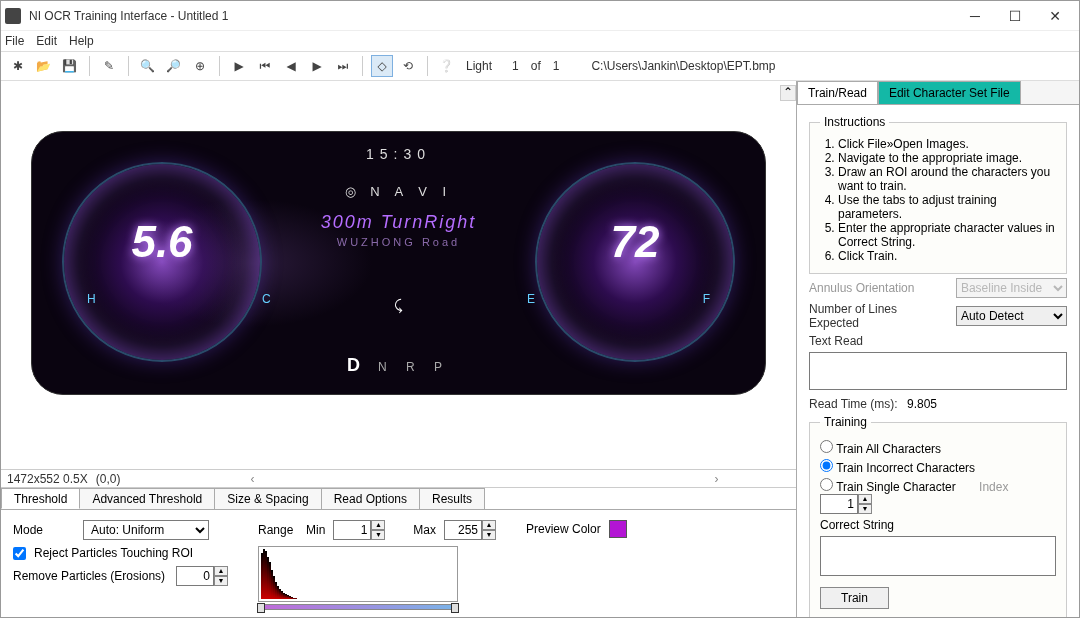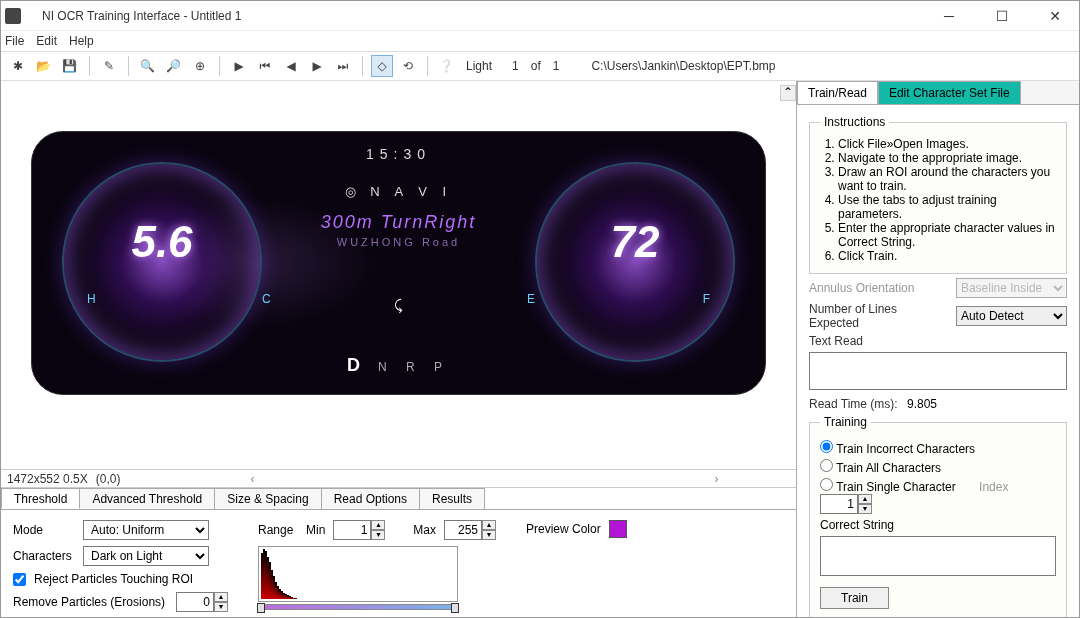--- a/index.html
+++ b/index.html
@@ -1,17 +1,17 @@
 <!DOCTYPE html>
 <html><head>
 <meta charset="utf-8">
 <style>
 * { margin:0; padding:0; box-sizing:border-box; font-family:"Segoe UI",Tahoma,sans-serif; font-size:12px; }
 body { background:#fff; width:1080px; height:618px; overflow:hidden; border:1px solid #999; }
-.titlebar { height:30px; background:#fff; display:flex; align-items:center; padding:0 4px; border-bottom:1px solid #eee;gap:13px; }
+.titlebar { height:30px; background:#fff; display:flex; align-items:center; padding:0 4px; border-bottom:1px solid #eee; }
 .titlebar .appicon { width:16px; height:16px; background:#444; margin-right:8px; border-radius:2px; }
 .titlebar .title { flex:1; color:#333; }
 .titlebar .winbtn { width:40px; height:28px; display:flex; align-items:center; justify-content:center; color:#333; font-size:14px; }
 .menubar { height:20px; display:flex; align-items:center; padding:0 4px; gap:12px; color:#333; }
 .toolbar { height:30px; border-top:1px solid #ddd; border-bottom:1px solid #ddd; display:flex; align-items:center; padding:0 6px; gap:4px; }
 .tbtn { width:22px; height:22px; display:flex; align-items:center; justify-content:center; color:#444; border:1px solid transparent; }
 .tbtn.active { border:1px solid #7eb0e0; background:#dbeaf7; }
 .tsep { width:1px; height:20px; background:#ccc; margin:0 4px; }
 .tlabel { color:#333; margin:0 4px; }
 .content { display:flex; height:calc(100% - 80px); }
@@ -165,24 +165,20 @@
     </div>
 
     <div class="bottompanel">
       <div style="display:flex; gap:30px;">
         <div>
           <div class="bprow">
             <label>Mode</label>
             <select class="field"><option>Auto: Uniform</option></select>
           </div>
           <div class="bprow">
-            <label>Characters</label>
-            <select class="field"><option>Dark on Light</option></select>
-          </div>
-          <div class="bprow">
             <input type="checkbox" class="chk" checked="" style="">
             <span>Reject Particles Touching ROI</span>
           </div>
           <div class="bprow">
             <span style="width:155px">Remove Particles (Erosions)</span>
             <div class="spinner">
               <input class="field num" value="0" style="">
               <div class="sbtns">
                   <span>▲</span>
                   <span>▼</span>
@@ -350,22 +346,22 @@
         </div>
       <textarea class="txt" style=""></textarea>
       <div class="row">
         <label class="rl" style="width:90px">Read Time (ms):</label>
         <span>9.805</span>
       </div>
 
       <fieldset class="fs">
         <legend>Training</legend>
         <div class="radios">
+          <label><input type="radio" name="tr" style=""> <span>Train All Characters</span></label>
           <label><input type="radio" name="tr" checked="" style=""> <span>Train Incorrect Characters</span></label>
-          <label><input type="radio" name="tr" style=""> <span>Train All Characters</span></label>
           <label><input type="radio" name="tr" style=""> <span>Train Single Character</span>
             <span style="margin-left:20px;color:#999">Index</span>
             <span class="spinner">
               <input class="field num" value="1" style="">
               <span class="sbtns">
                   <span>▲</span>
                   <span>▼</span>
                 </span>
             </span>
           </label>

